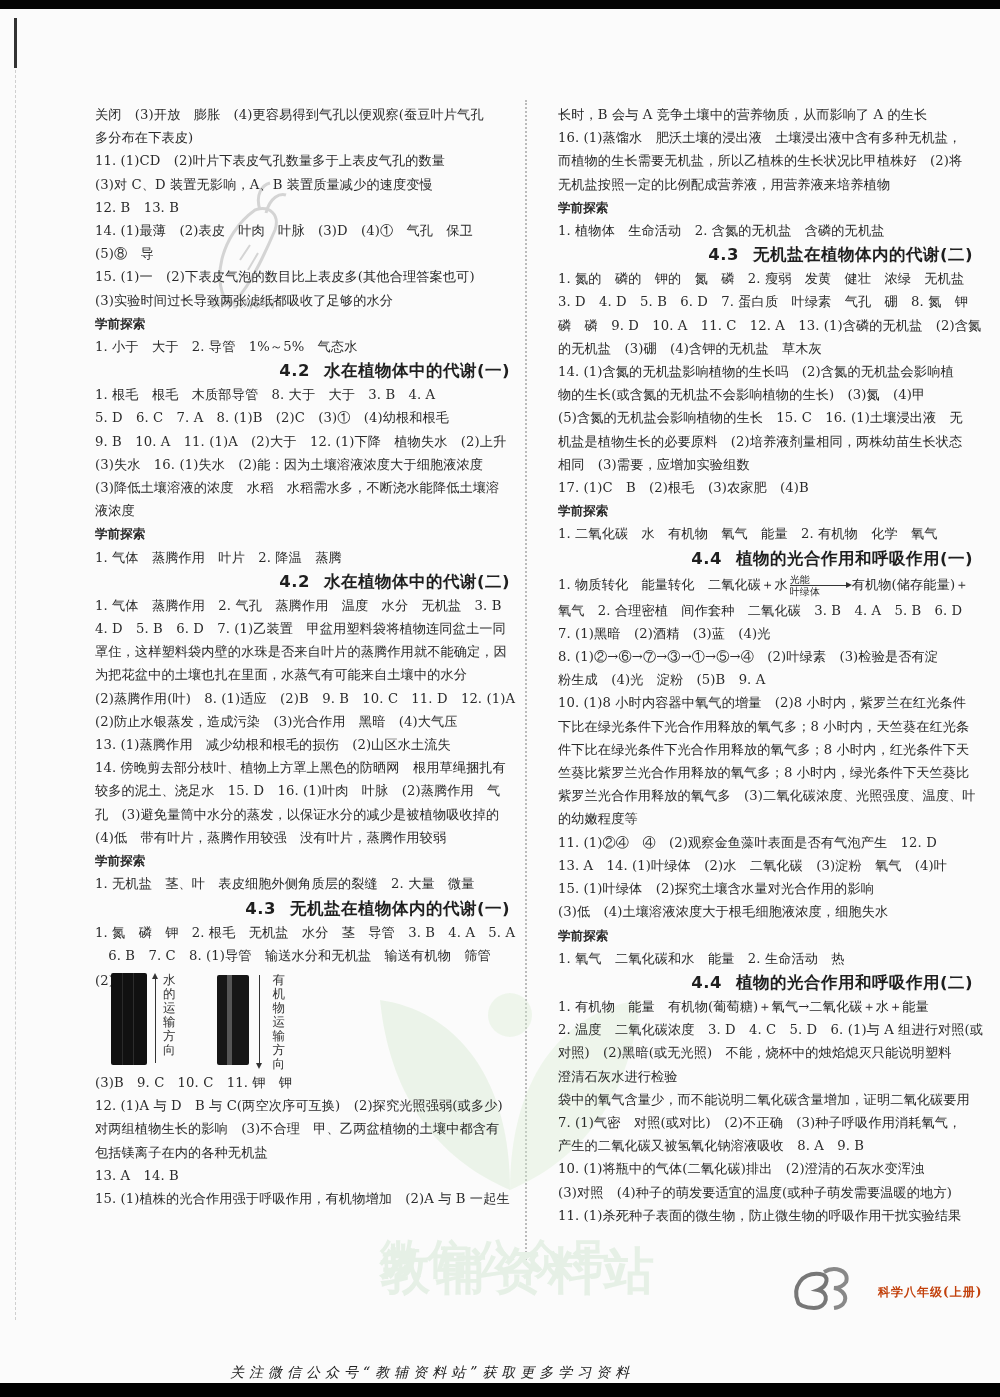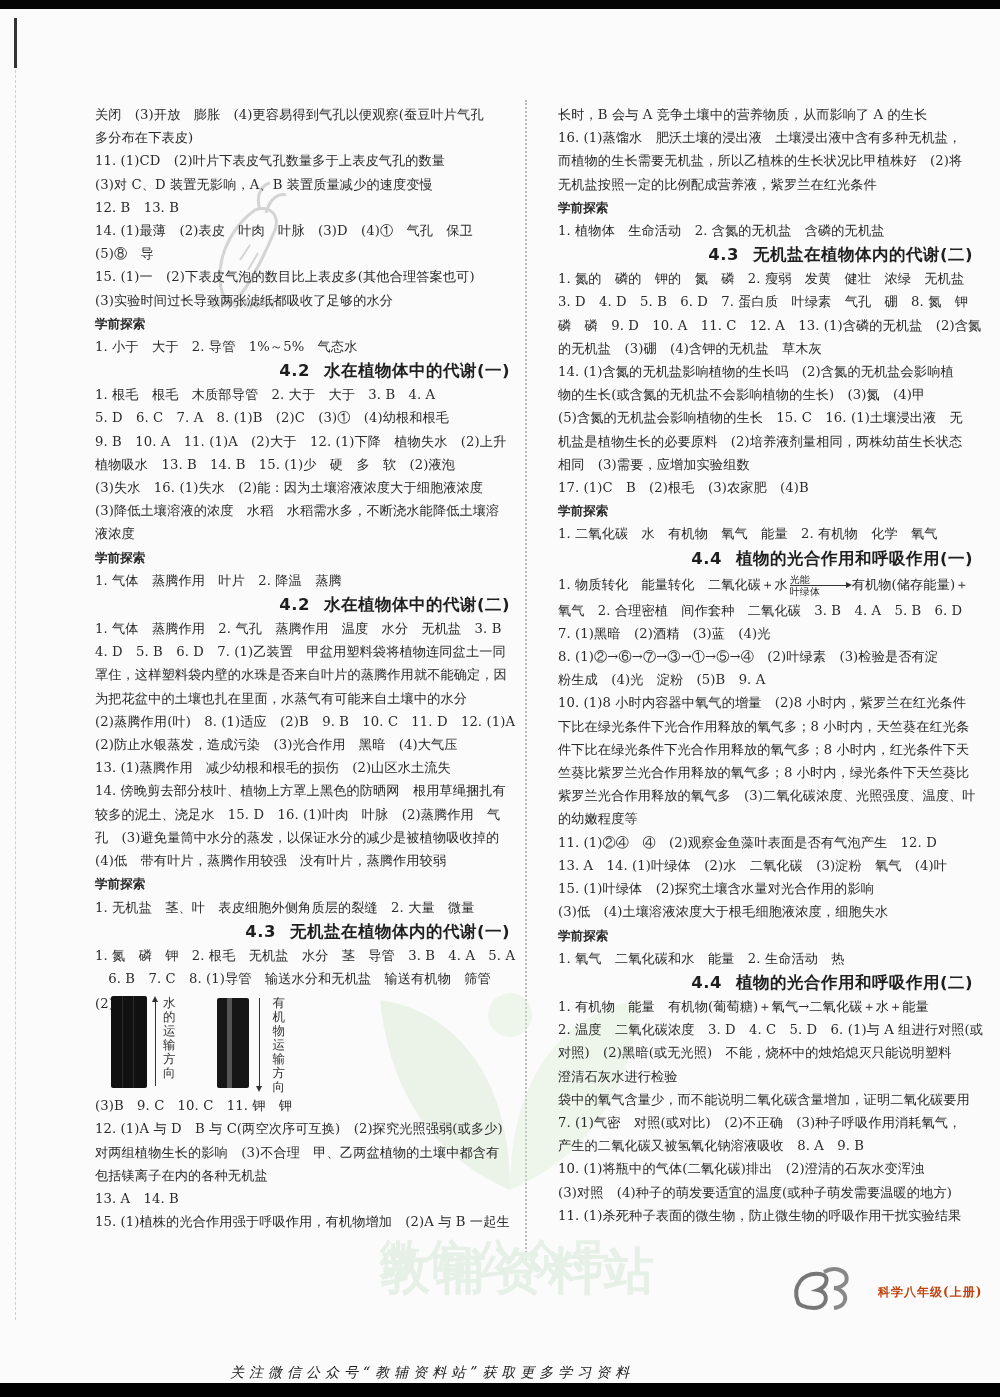--- a/index.html
+++ b/index.html
@@ -84,24 +84,23 @@
   <div class="line">14. (1)最薄　(2)表皮　叶肉　叶脉　(3)D　(4)①　气孔　保卫</div>
   <div class="line">(5)⑧　导</div>
   <div class="line">15. (1)一　(2)下表皮气泡的数目比上表皮多(其他合理答案也可)</div>
   <div class="line">(3)实验时间过长导致两张滤纸都吸收了足够的水分</div>
   <div class="line sub-head">学前探索</div>
   <div class="line">1. 小于　大于　2. 导管　1%～5%　气态水</div>
 
   <div class="sec-title">
     <span class="sec-no">4.2</span><span>水在植物体中的代谢(一)</span>
   </div>
-  <div class="line">1. 根毛　根毛　木质部导管　2. 大于　大于　3. B　4. A</div>
+  <div class="line">1. 根毛　根毛　木质部导管　8. 大于　大于　3. B　4. A</div>
   <div class="line">5. D　6. C　7. A　8. (1)B　(2)C　(3)①　(4)幼根和根毛</div>
   <div class="line">9. B　10. A　11. (1)A　(2)大于　12. (1)下降　植物失水　(2)上升</div>
-  <div class="line">植物吸水　13. B　14. B　15. (1)少　硬　多　软　(2)液泡</div>
   <div class="line">(3)失水　16. (1)失水　(2)能：因为土壤溶液浓度大于细胞液浓度</div>
   <div class="line">(3)降低土壤溶液的浓度　水稻　水稻需水多，不断浇水能降低土壤溶</div>
   <div class="line">液浓度</div>
   <div class="line sub-head">学前探索</div>
   <div class="line">1. 气体　蒸腾作用　叶片　2. 降温　蒸腾</div>
 
   <div class="sec-title">
     <span class="sec-no">4.2</span><span>水在植物体中的代谢(二)</span>
   </div>
   <div class="line">1. 气体　蒸腾作用　2. 气孔　蒸腾作用　温度　水分　无机盐　3. B</div>
@@ -139,21 +138,21 @@
   <div class="line">对两组植物生长的影响　(3)不合理　甲、乙两盆植物的土壤中都含有</div>
   <div class="line">包括镁离子在内的各种无机盐</div>
   <div class="line">13. A　14. B</div>
   <div class="line">15. (1)植株的光合作用强于呼吸作用，有机物增加　(2)A 与 B 一起生</div>
 </div>
 
 <div class="col right">
   <div class="line">长时，B 会与 A 竞争土壤中的营养物质，从而影响了 A 的生长</div>
   <div class="line">16. (1)蒸馏水　肥沃土壤的浸出液　土壤浸出液中含有多种无机盐，</div>
   <div class="line">而植物的生长需要无机盐，所以乙植株的生长状况比甲植株好　(2)将</div>
-  <div class="line">无机盐按照一定的比例配成营养液，紫罗兰在红光条件</div>
+  <div class="line">无机盐按照一定的比例配成营养液，用营养液来培养植物</div>
   <div class="line sub-head">学前探索</div>
   <div class="line">1. 植物体　生命活动　2. 含氮的无机盐　含磷的无机盐</div>
 
   <div class="sec-title">
     <span class="sec-no">4.3</span><span>无机盐在植物体内的代谢(二)</span>
   </div>
   <div class="line">1. 氮的　磷的　钾的　氮　磷　2. 瘦弱　发黄　健壮　浓绿　无机盐</div>
   <div class="line">3. D　4. D　5. B　6. D　7. 蛋白质　叶绿素　气孔　硼　8. 氮　钾</div>
   <div class="line">磷　磷　9. D　10. A　11. C　12. A　13. (1)含磷的无机盐　(2)含氮</div>
   <div class="line">的无机盐　(3)硼　(4)含钾的无机盐　草木灰</div>

